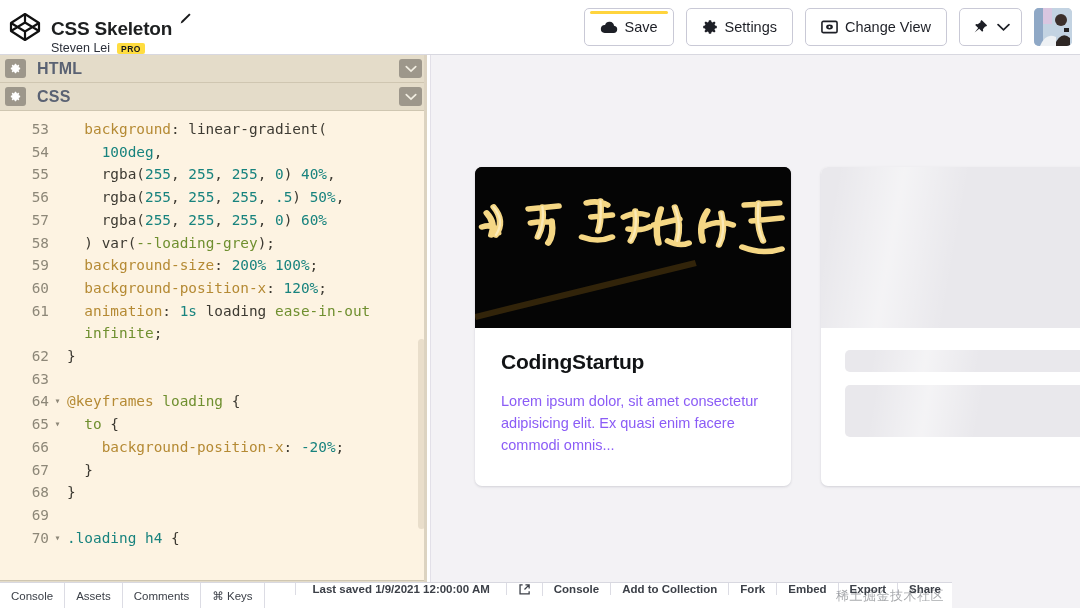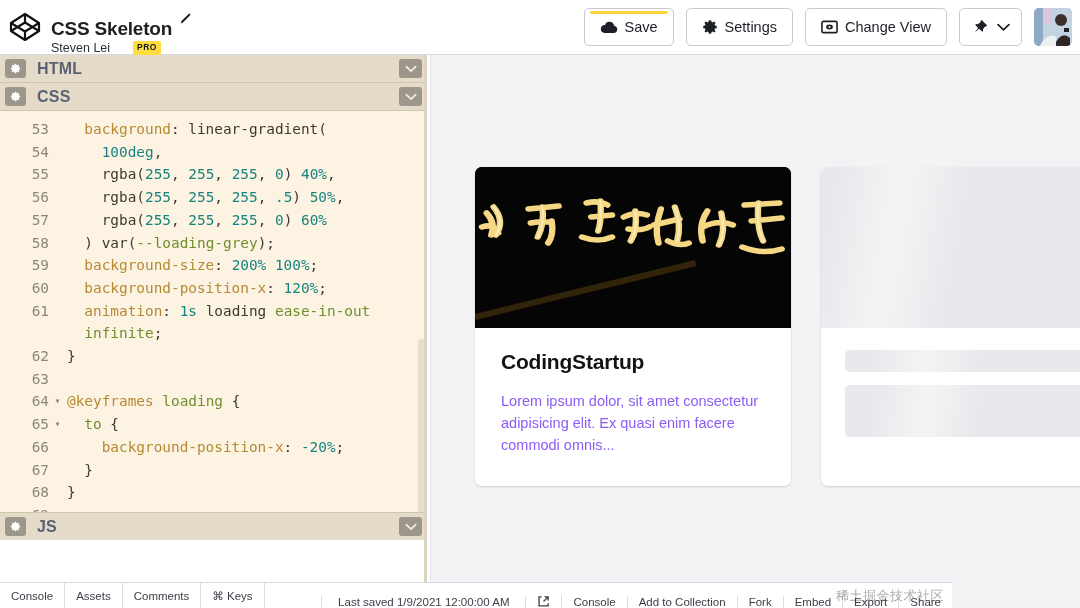--- a/index.html
+++ b/index.html
@@ -18,21 +18,21 @@
   #brand { display: flex; align-items: center; padding-left: 8px; }
   #logo-box { width: 34px; height: 34px; margin-right: 9px; flex: none; }
   #brand-text { display: flex; flex-direction: column; justify-content: center; }
   #title-row { display: flex; align-items: center; gap: 6px; }
   #pen-title {
     font-size: 19px; font-weight: bold; color: #1d1f20; letter-spacing: -.2px;
     line-height: 1.08;
     margin-top: 20px;
   }
   #pen-edit-icon { display: flex; align-items: center; color: #1d1f20; }
-  #author-row { display: flex; gap: 23px; margin-top: 2px; }
+  #author-row { display: flex; align-items: center; gap: 7px; margin-top: 2px; }
   #author-name { font-size: 12.5px; color: #2c303a; }
   #pro-badge {
     background: #ffdd40; color: #17181a; font-size: 8.5px; font-weight: bold;
     letter-spacing: .4px; padding: 2px 4px 1px; border-radius: 2px;
     line-height: 1;
   }
 
   #tool-actions {
     margin-left: auto; display: flex; align-items: center; gap: 12px;
     padding-right: 8px;
@@ -53,21 +53,21 @@
   #avatar {
     width: 38px; height: 38px; border-radius: 5px; overflow: hidden;
     flex: none; cursor: pointer; background: #b9c6d4;
   }
 
   
   #body-area { position: absolute; top: 55px; left: 0; width: 1080px; height: 553px; }
 
   
   #editor-col {
-    position: absolute; left: 0; top: 0; width: 427px; height: 485px;
+    position: absolute; left: 0; top: 0; width: 427px; height: 553px;
     background: #1d4ed8; display: flex; flex-direction: column;
   }
   .panel-head {
     height: 28px; flex: none; background: #e4dcc9;
     border-bottom: 1px solid #cfc6b1;
     display: flex; align-items: center; padding: 0 5px; cursor: pointer;
   }
   .panel-head.js-head { border-bottom: none; border-top: 1px solid #cfc6b1; }
   .gear-chip {
     width: 21px; height: 19px; background: #9d978b; border-radius: 3px;
@@ -163,21 +163,21 @@
   #bottombar {
     position: absolute; left: 0; bottom: 0; width: 952px; height: 26px;
     background: #fff; border-top: 1px solid #d8d8e0;
     display: flex; align-items: stretch; font-size: 11.5px; color: #3c4048;
   }
   .bb-item {
     display: flex; align-items: center; padding: 0 11px;
     border-right: 1px solid #dcdce4; cursor: pointer; white-space: nowrap;
   }
   .bb-item.noborder { border-right: none; }
-  #bb-right { margin-left: auto; display: flex; align-items: flex-end; }
+  #bb-right { margin-left: auto; display: flex; align-items: flex-start; font-weight: bold; }
   #last-saved {
     display: flex; align-items: center; padding: 0 16px;
     border-left: 1px solid #dcdce4; border-right: 1px solid #dcdce4;
     color: #3c4048; white-space: nowrap;
   }
   #watermark {
     position: absolute; right: 8px; bottom: 3px;
     font-size: 13px; color: rgba(60,64,72,.45);
     letter-spacing: .5px; pointer-events: none;
     font-family: "DejaVu Sans", sans-serif;

